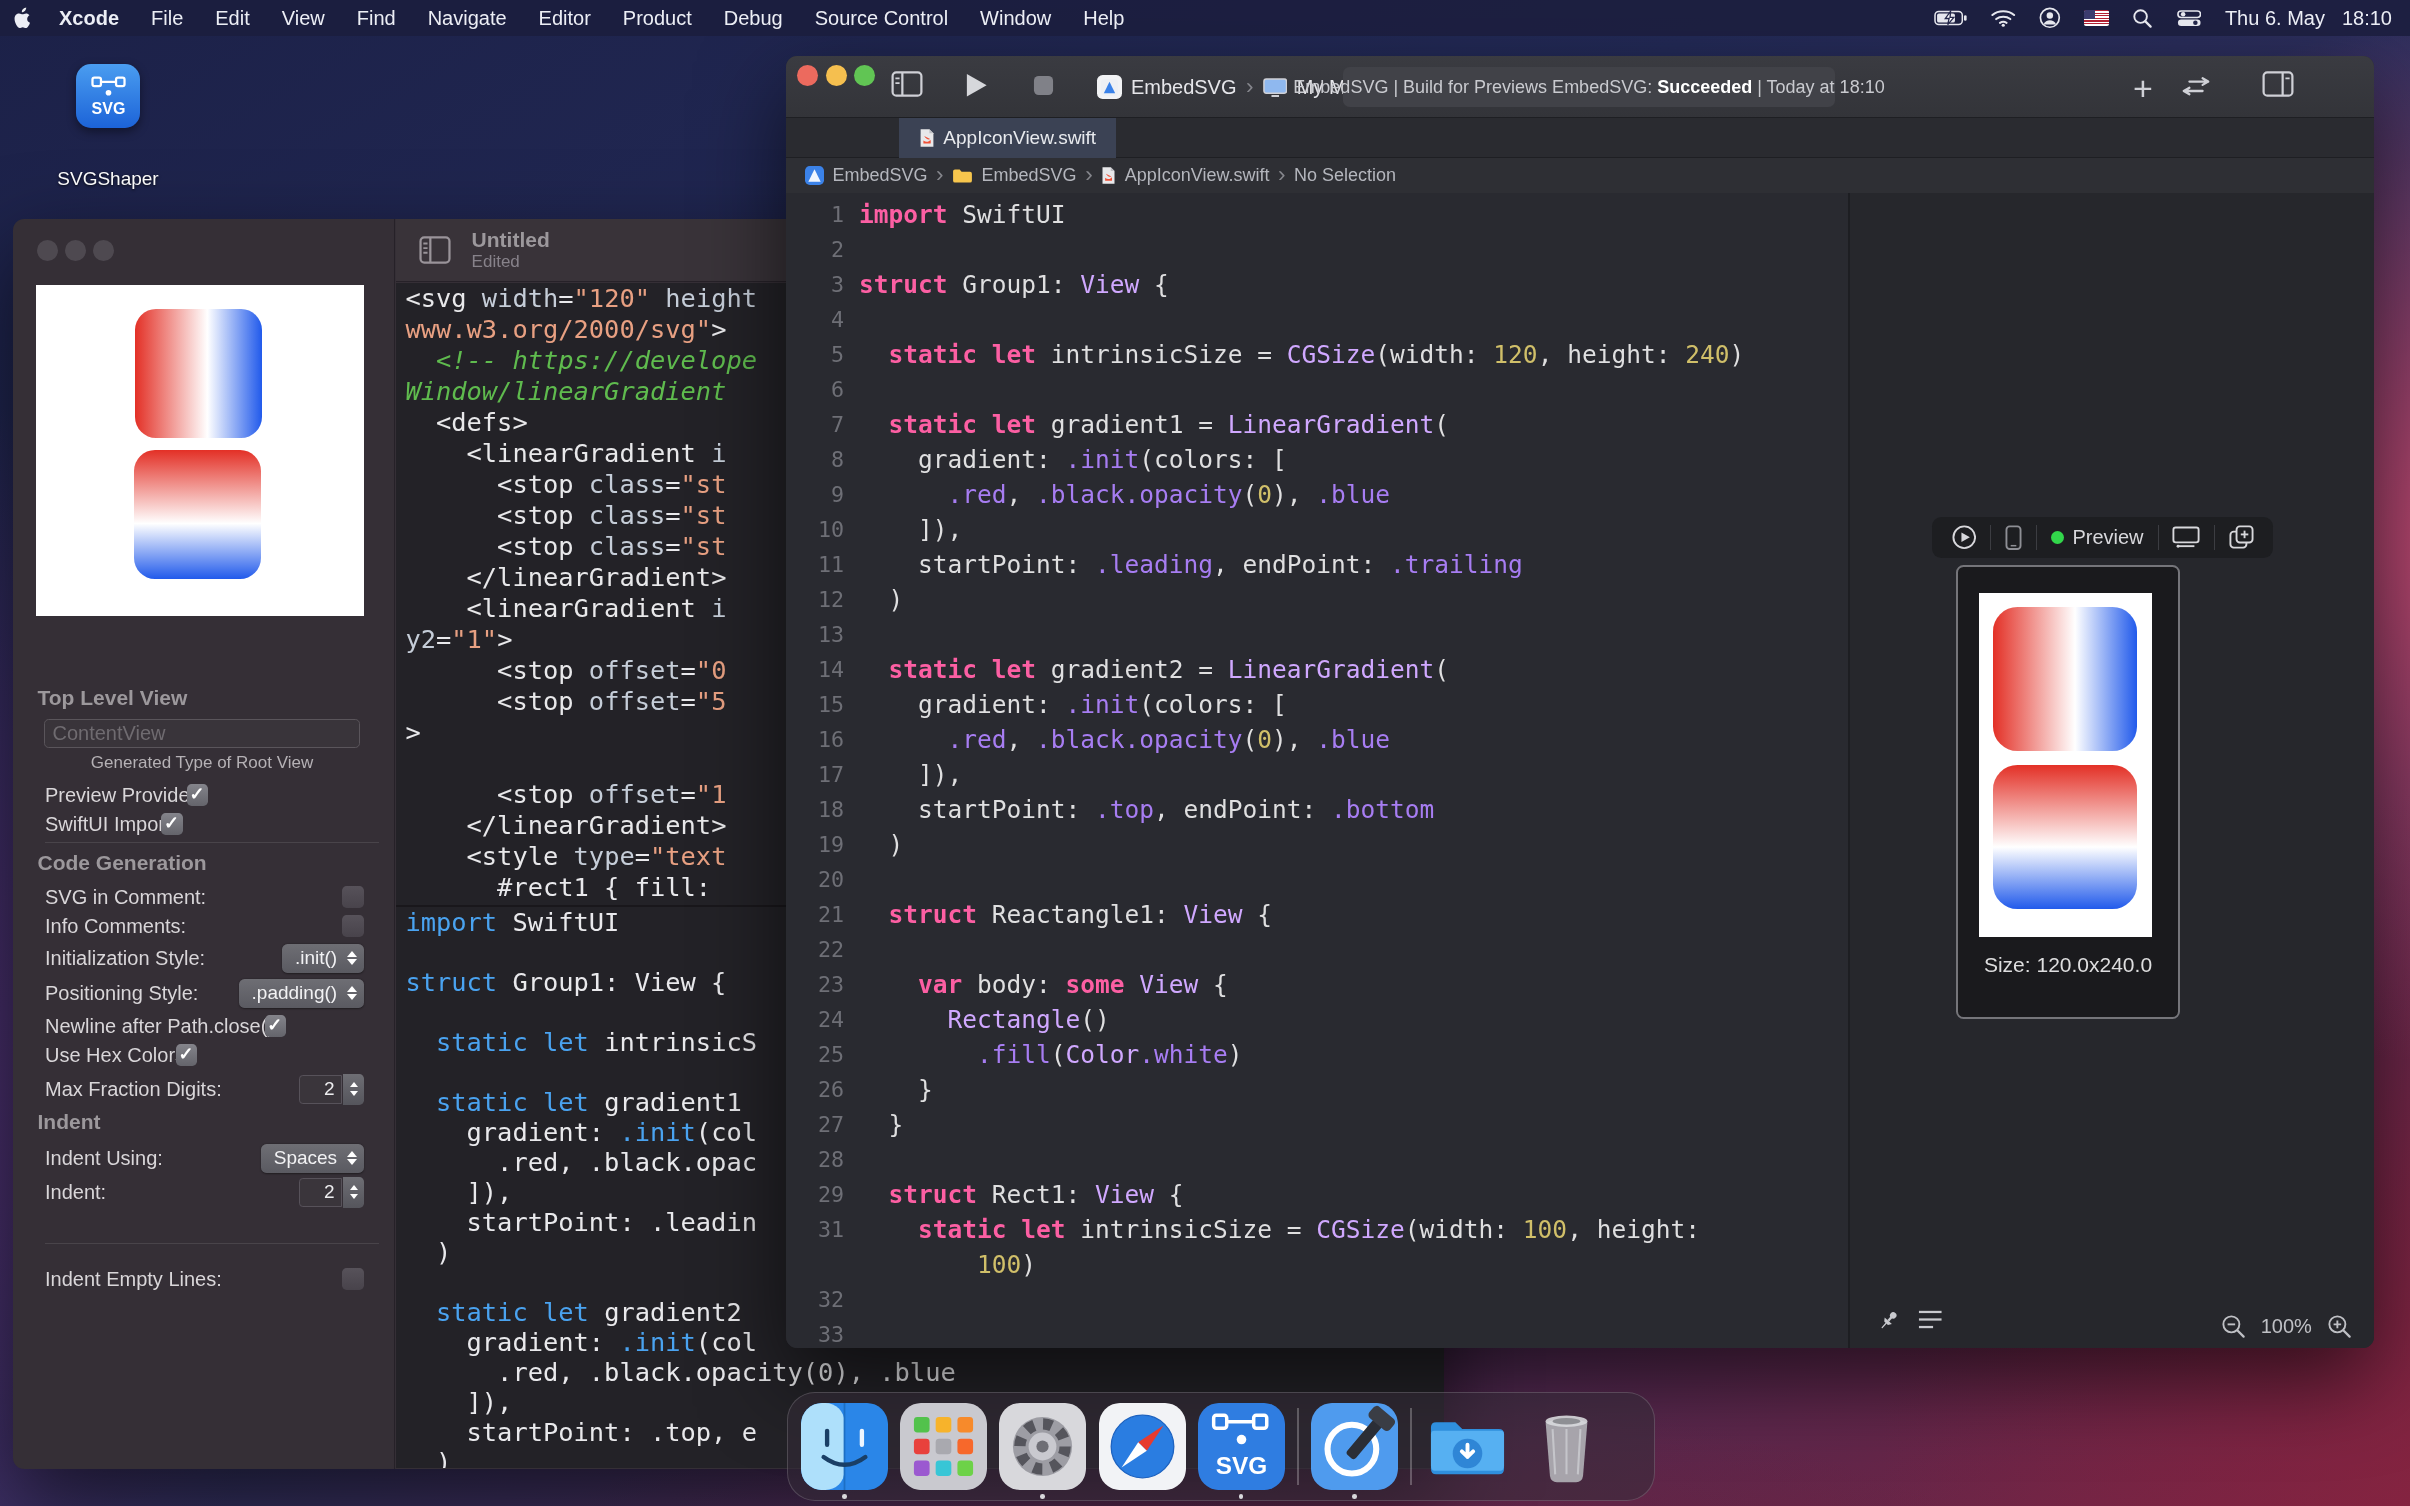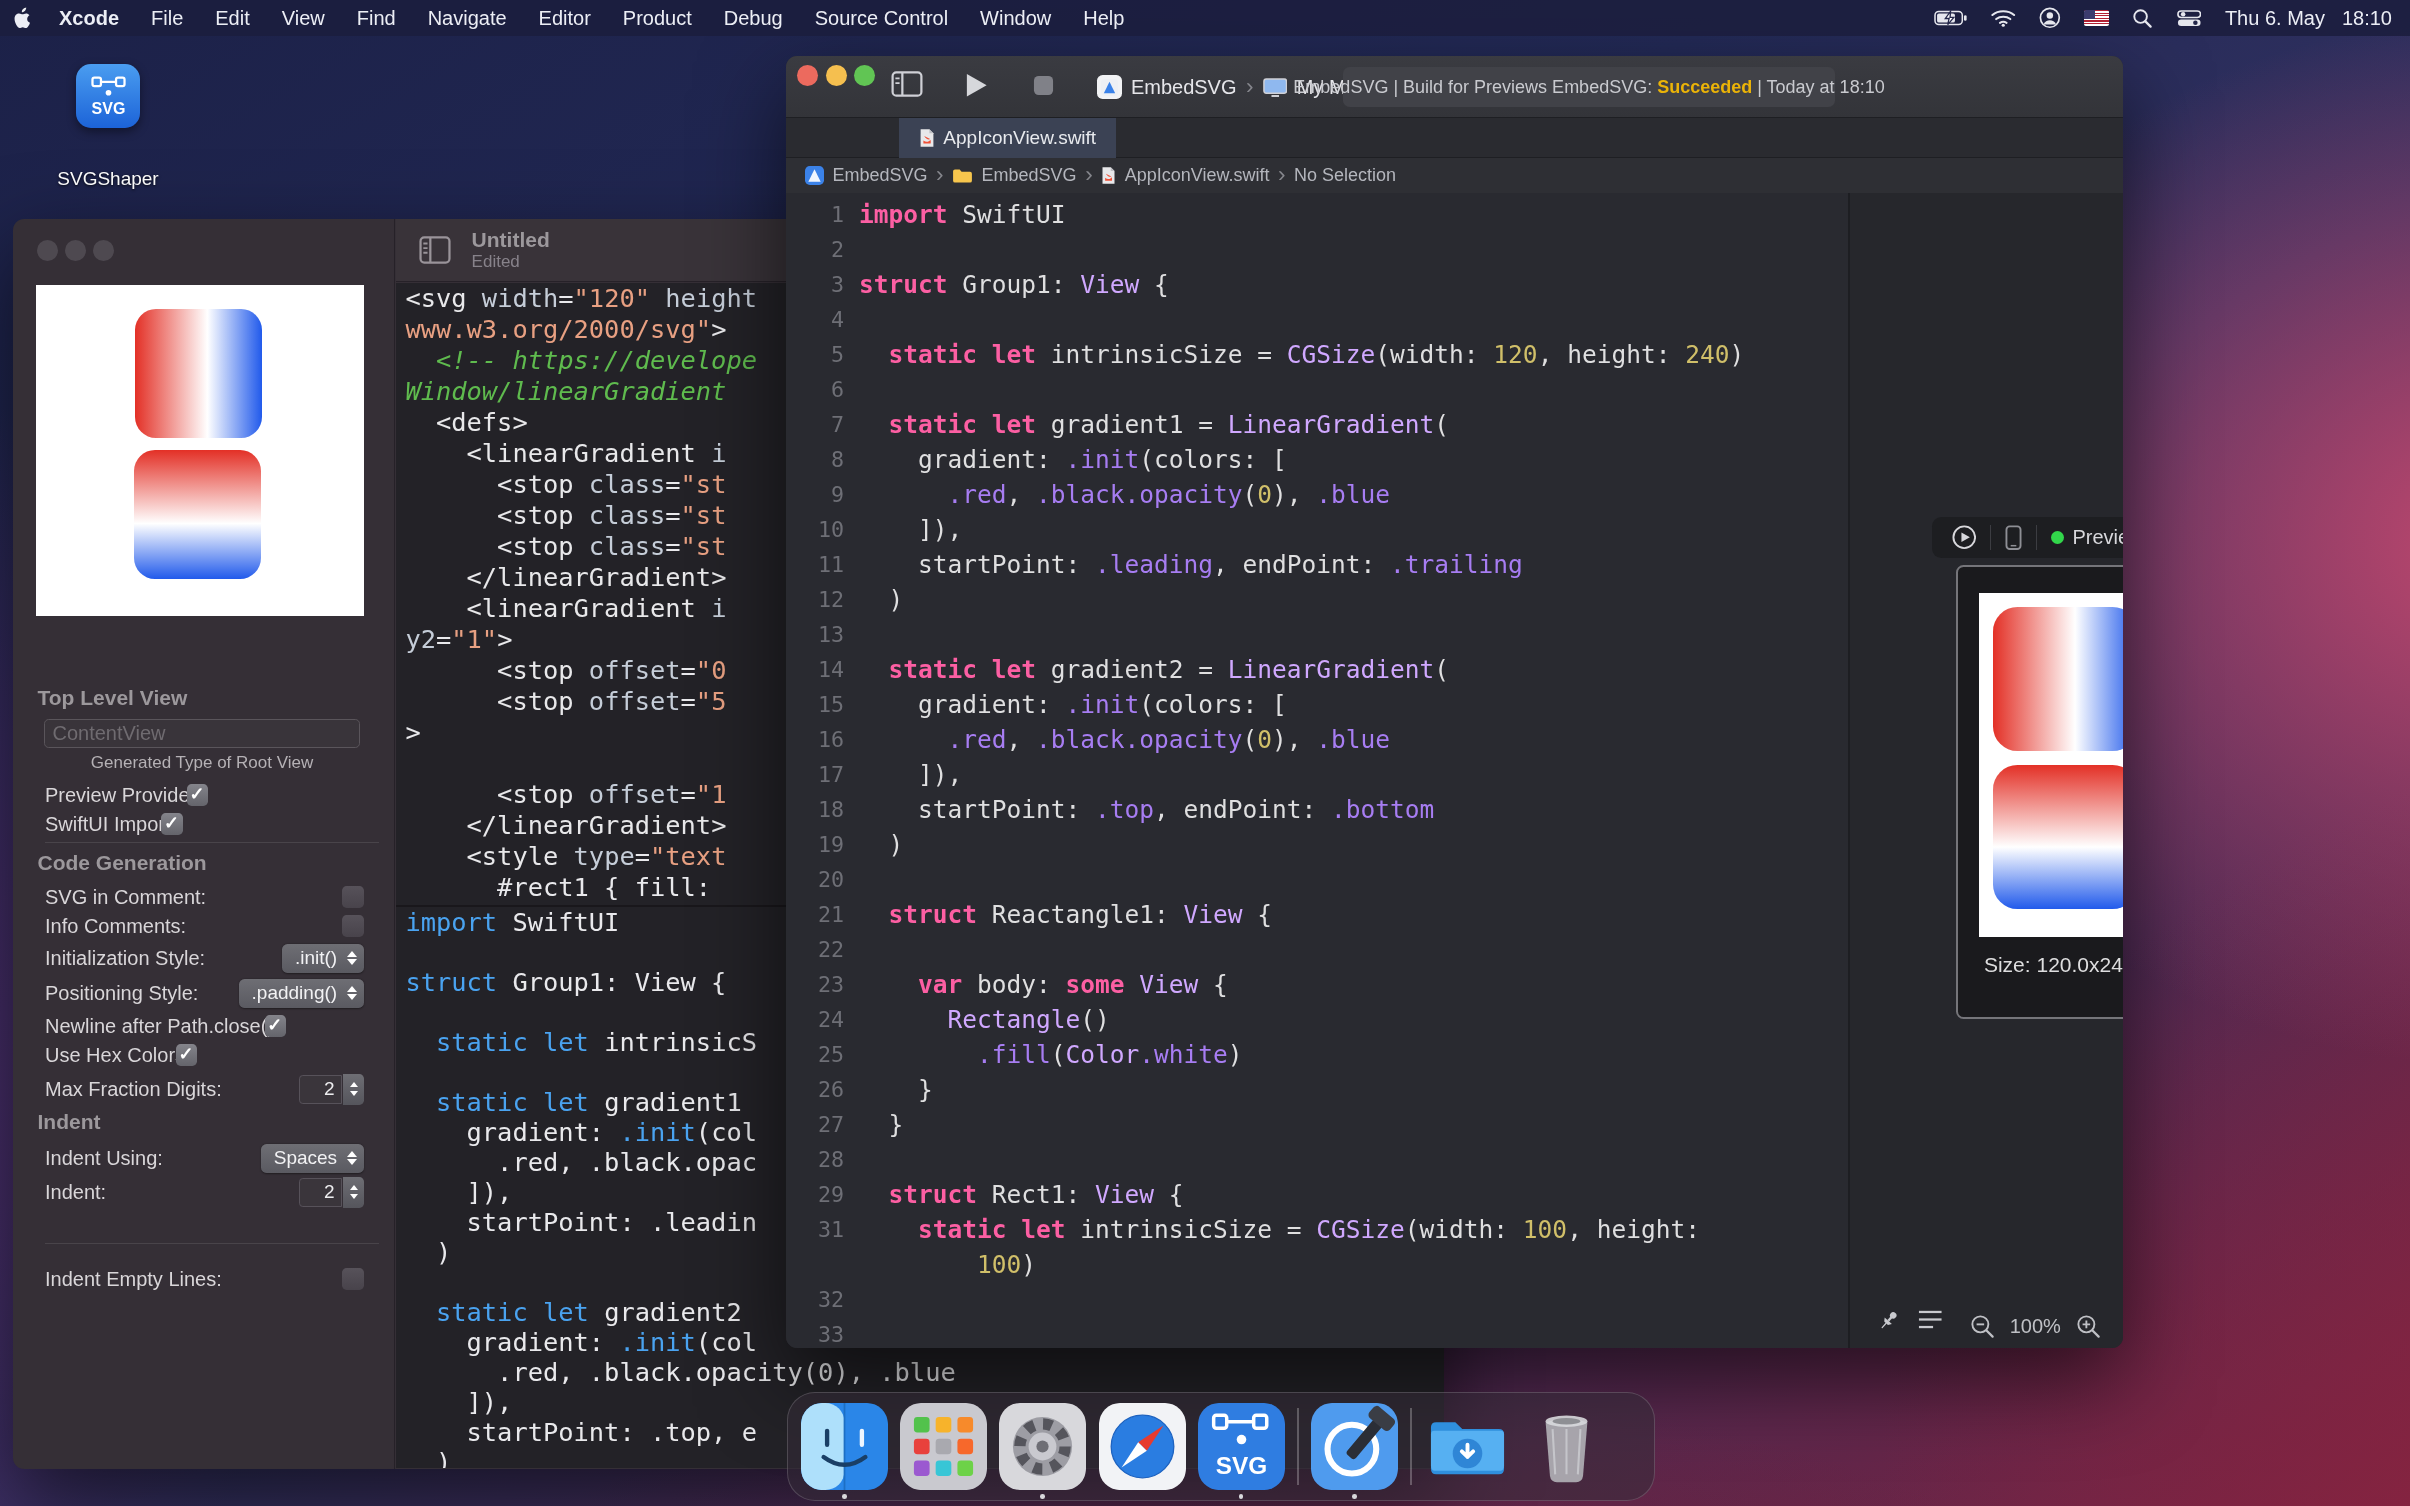--- a/index.html
+++ b/index.html
@@ -63,29 +63,29 @@
 
 .midcol{position:absolute;left:383px;top:0;right:0;height:100%}
 .midhead{position:absolute;left:0;top:0;right:0;height:63px;border-bottom:0.9px solid #262128;display:flex;align-items:center;gap:21px;padding-left:22.6px;background:#393339}
 .midtitle .t1{font-size:21px;font-weight:bold;color:#9c989c}
 .midtitle .t2{font-size:17px;color:#87828a}
 .codepane{position:absolute;left:0;right:0;overflow:hidden;background:#232227;font-family:"DejaVu Sans Mono",monospace;font-size:25.4px}
 .codepane .crow{height:31px;line-height:31px;white-space:pre;padding-left:9.4px}
 .pane-swift .crow{height:30px;line-height:30px}
 .panediv{position:absolute;left:0;right:0;height:1.9px;background:#19171b}.sattr{color:#c5cdd8}.sval{color:#e8a082}.scom{color:#5fbb4e;font-style:italic}.sp{color:#e9e9ec}.wkb{color:#4aa3f0}
 
-.xcode{left:786px;top:56px;width:1337px;height:1292px;background:#292a30;z-index:20;overflow:hidden}
+.xcode{left:786px;top:56px;width:1588px;height:1292px;background:#292a30;z-index:20;overflow:hidden}
 .xtoolbar{position:absolute;left:0;top:0;right:0;height:62px;background:linear-gradient(#3a3b41,#333439);border-bottom:0.9px solid #1e1f23}
 .tl{position:absolute;top:8.5px;width:21px;height:21px;border-radius:50%}
 .xicon{position:absolute;display:flex;align-items:center;justify-content:center;color:#cfd0d6}
 .schemechip{position:absolute;left:311px;top:13px;height:36px;display:flex;align-items:center;gap:9.4px;font-size:20px;color:#e6e6ea}
 .chipbadge{width:24.5px;height:24.5px;border-radius:5.6px;background:#f2f3f5;display:flex;align-items:center;justify-content:center}
 .bcrumbsep{color:#85868c;font-size:22.6px;line-height:1}
 .activity{position:absolute;left:557px;top:11.3px;width:492px;height:40px;background:#414248;border-radius:6.6px;display:flex;align-items:center;justify-content:center;font-size:18px;color:#c9cacf;white-space:pre}
-.activity b{color:#eab308}
+.activity b{color:#ffffff}
 .xtabbar{position:absolute;left:0;top:62px;right:0;height:40px;background:#2a2b30;border-bottom:0.9px solid #1e1f23;display:flex;align-items:center}
 .xtab{position:absolute;left:113px;top:0;width:217px;height:40px;background:#3b4254;display:flex;align-items:center;justify-content:center;gap:8.5px;font-size:19px;color:#e8eaee}
 .xjump{position:absolute;left:0;top:102px;right:0;height:36px;background:#2e2f34;border-bottom:0.9px solid #212226;display:flex;align-items:center;gap:8.5px;padding-left:19px;font-size:18px;color:#b4b6bd}
 .xeditor{position:absolute;left:0;top:137px;width:1062px;bottom:0;overflow:hidden;background:#292a30;font-family:"DejaVu Sans Mono",monospace;font-size:24.5px;padding-top:3.8px}
 .xeditor .crow{display:flex;height:35px;line-height:35px}
 .gut{width:73px;text-align:right;padding-right:15px;color:#6e6f76;font-size:21.7px;flex:none}
 .cline{white-space:pre}
 .ck{color:#fc5fa3;font-weight:bold}.ct{color:#d0a8ff}.cm{color:#a77df2}.cn{color:#d0bf69}.cp{color:#dfdfe0}
 .xdivider{position:absolute;left:1062px;top:137px;width:1.9px;bottom:0;background:#1d1e22}
 .xpreview{position:absolute;left:1064px;top:137px;right:0;bottom:0;background:#26272c}

